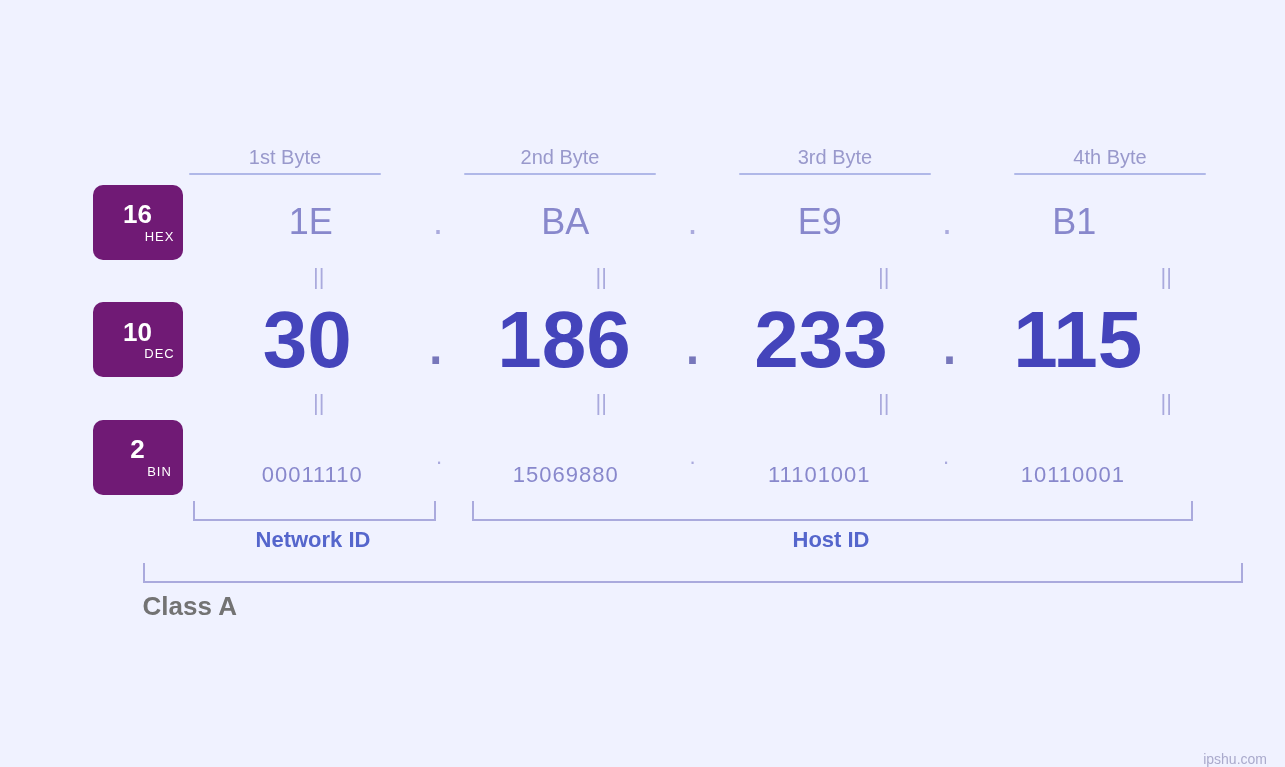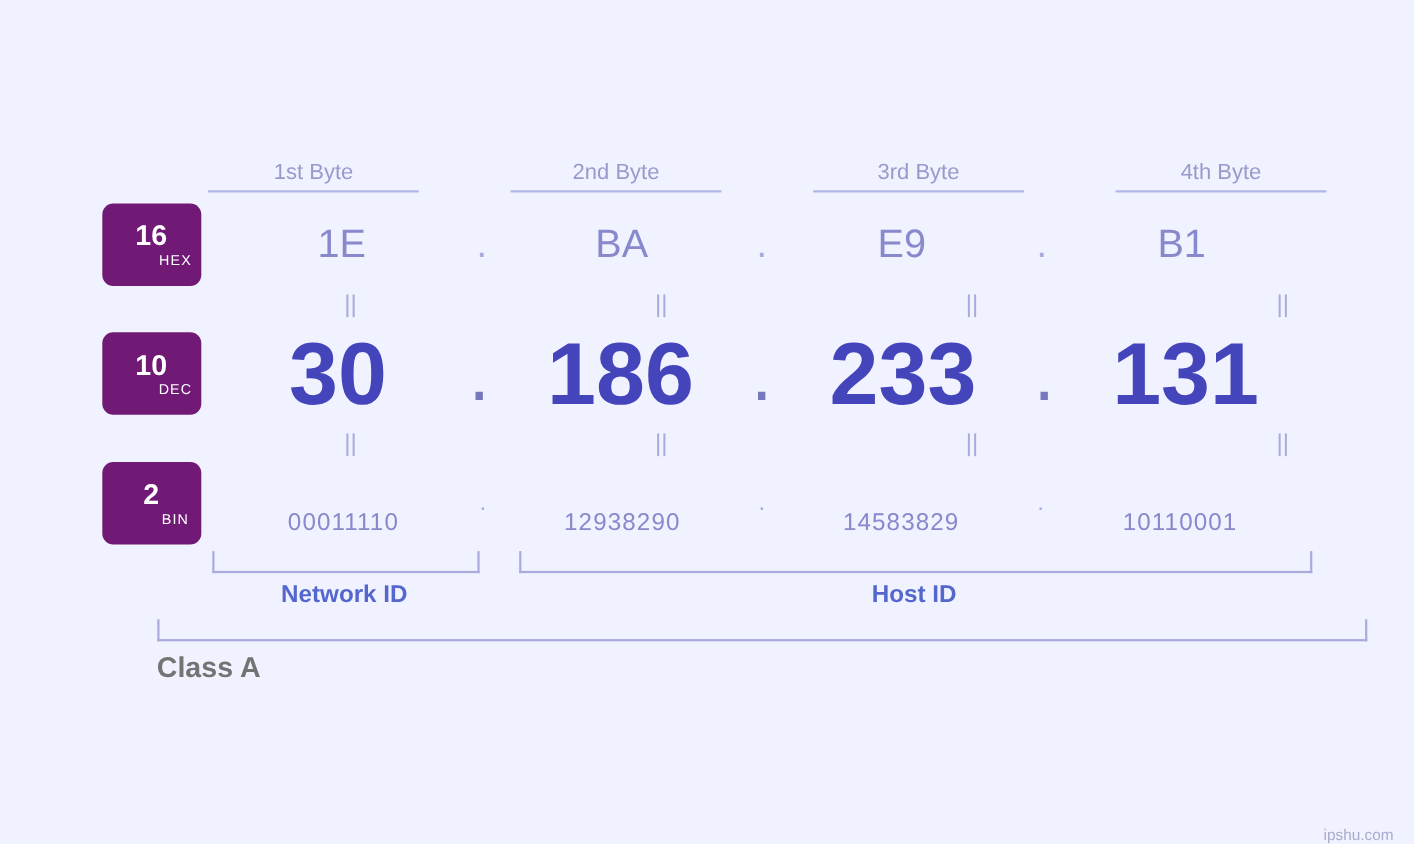--- a/index.html
+++ b/index.html
@@ -300,21 +300,21 @@
         <span class="base-num">10</span>
         <span class="base-label">DEC</span>
       </div>
       <div class="values-area">
         <span class="byte-value dec">30</span>
         <span class="dot dec">.</span>
         <span class="byte-value dec">186</span>
         <span class="dot dec">.</span>
         <span class="byte-value dec">233</span>
         <span class="dot dec">.</span>
-        <span class="byte-value dec">131</span>
+        <span class="byte-value dec">115</span>
       </div>
     </div>
 
     <div class="equals-row">
       <div class="equals-cell">||</div>
       <div class="equals-separator"></div>
       <div class="equals-cell">||</div>
       <div class="equals-separator"></div>
       <div class="equals-cell">||</div>
       <div class="equals-separator"></div>
@@ -322,23 +322,23 @@
     </div>
 
     <div class="number-row">
       <div class="label-badge">
         <span class="base-num">2</span>
         <span class="base-label">BIN</span>
       </div>
       <div class="values-area">
         <span class="byte-value bin">00011110</span>
         <span class="dot bin">.</span>
-        <span class="byte-value bin">12938290</span>
+        <span class="byte-value bin">15069880</span>
         <span class="dot bin">.</span>
-        <span class="byte-value bin">14583829</span>
+        <span class="byte-value bin">11101001</span>
         <span class="dot bin">.</span>
         <span class="byte-value bin">10110001</span>
       </div>
     </div>
 
   </div>
 
   <div class="bottom-section">
     <div class="underlines-row">
       <div class="underline-network"></div>

